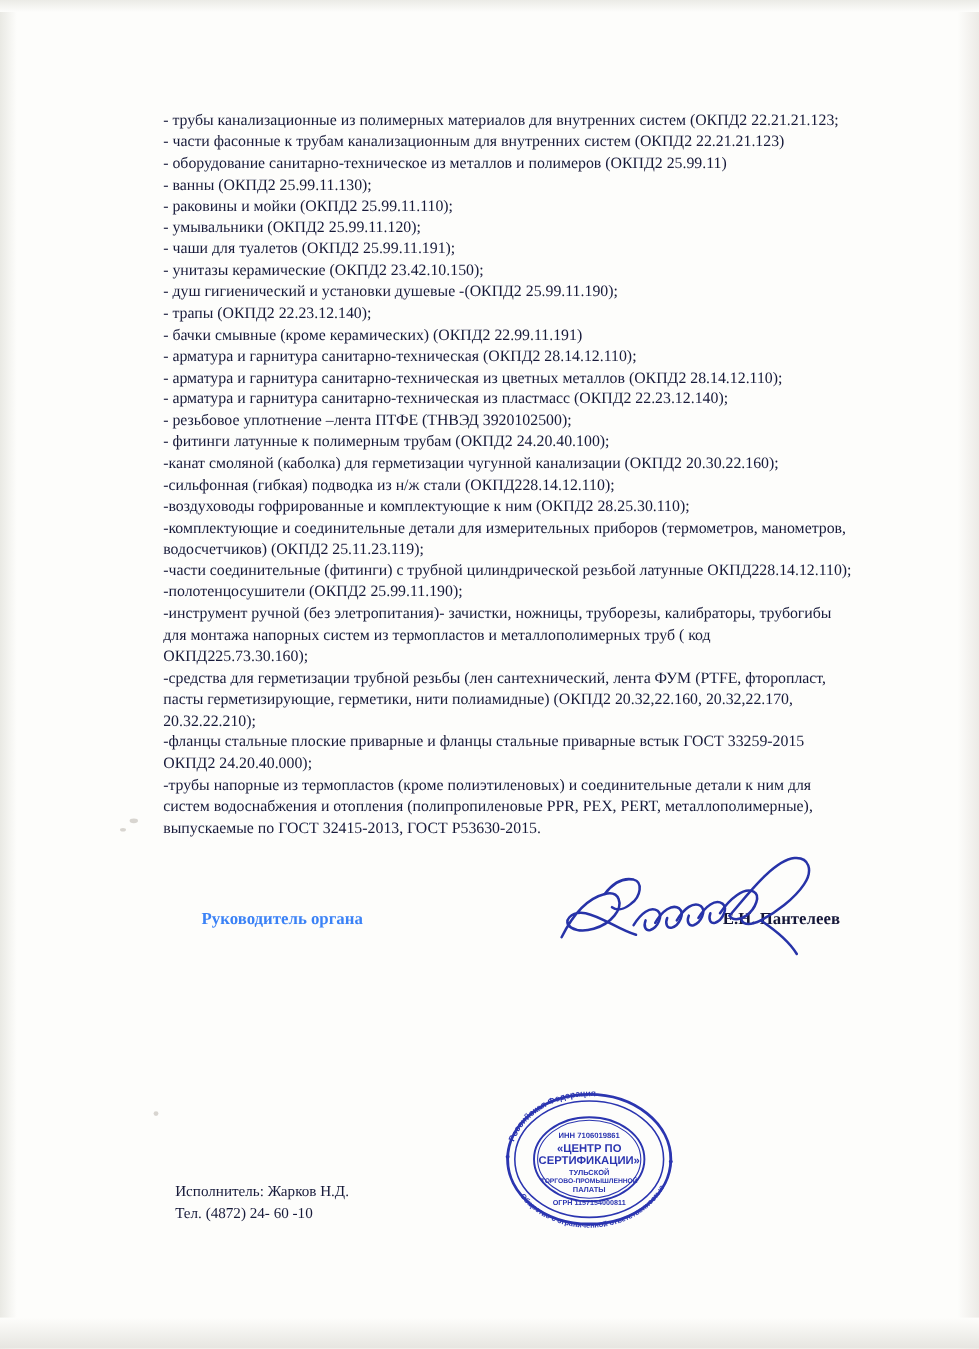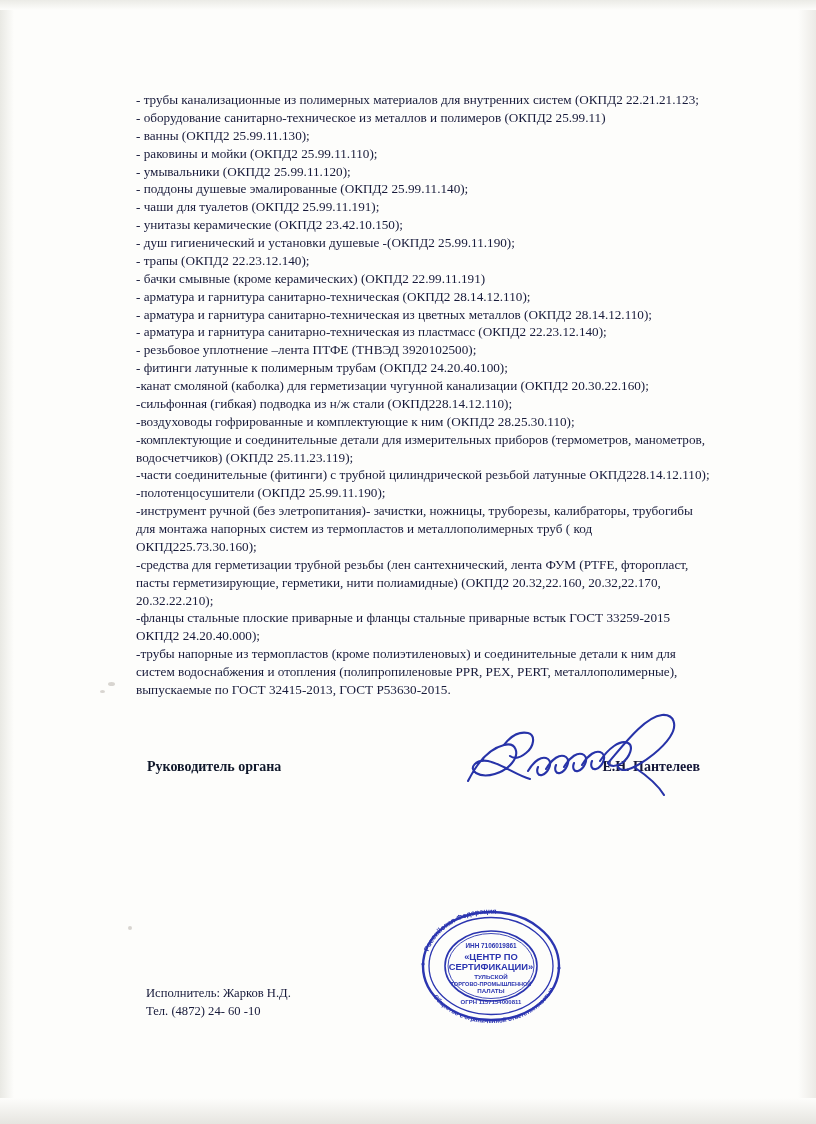--- a/index.html
+++ b/index.html
@@ -85,25 +85,25 @@
     color: #171a3a;
   }
 
   .signature-row {
     margin-top: 52px;
     position: relative;
     height: 40px;
   }
   .sig-label {
     position: absolute;
-    left: 11px;
+    left: 32px;
     top: 8px;
     font-weight: bold;
     font-size: 14px;
-    color: #0f172a;
+    color: #3b82f6;
   }
   .sig-name {
     position: absolute;
     right: 10px;
     top: 8px;
     font-weight: bold;
     font-size: 14px;
     color: #141638;
   }
 
@@ -153,25 +153,25 @@
   <div class="scan-edge-bottom"></div>
 
   <div class="speck" style="left:108px; top:682px; width:7px; height:4px;"></div>
   <div class="speck" style="left:100px; top:690px; width:5px; height:3px;"></div>
   <div class="speck" style="left:128px; top:926px; width:4px; height:4px;"></div>
 
   <div class="content">
 
     <div class="list">
       <p class="li">- трубы канализационные из полимерных материалов для внутренних систем (ОКПД2 22.21.21.123;</p>
+      <p class="li">- части  фасонные  к трубам канализационным для внутренних систем (ОКПД2 22.21.21.123)</p>
       <p class="li">- оборудование санитарно-техническое из металлов и полимеров (ОКПД2 25.99.11)</p>
       <p class="li">- ванны (ОКПД2 25.99.11.130);</p>
       <p class="li">- раковины и мойки (ОКПД2 25.99.11.110);</p>
       <p class="li">- умывальники (ОКПД2 25.99.11.120);</p>
-      <p class="li">- поддоны душевые эмалированные (ОКПД2 25.99.11.140);</p>
       <p class="li">- чаши для туалетов (ОКПД2 25.99.11.191);</p>
       <p class="li">- унитазы керамические (ОКПД2 23.42.10.150);</p>
       <p class="li">- душ гигиенический и установки душевые -(ОКПД2 25.99.11.190);</p>
       <p class="li">- трапы (ОКПД2 22.23.12.140);</p>
       <p class="li">- бачки смывные (кроме керамических) (ОКПД2 22.99.11.191)</p>
       <p class="li">- арматура и гарнитура санитарно-техническая (ОКПД2 28.14.12.110);</p>
       <p class="li">- арматура и гарнитура санитарно-техническая из цветных металлов (ОКПД2 28.14.12.110);</p>
       <p class="li">- арматура и гарнитура санитарно-техническая из пластмасс (ОКПД2 22.23.12.140);</p>
       <p class="li">- резьбовое уплотнение –лента ПТФЕ (ТНВЭД 3920102500);</p>
       <p class="li">- фитинги латунные к полимерным трубам (ОКПД2 24.20.40.100);</p>

